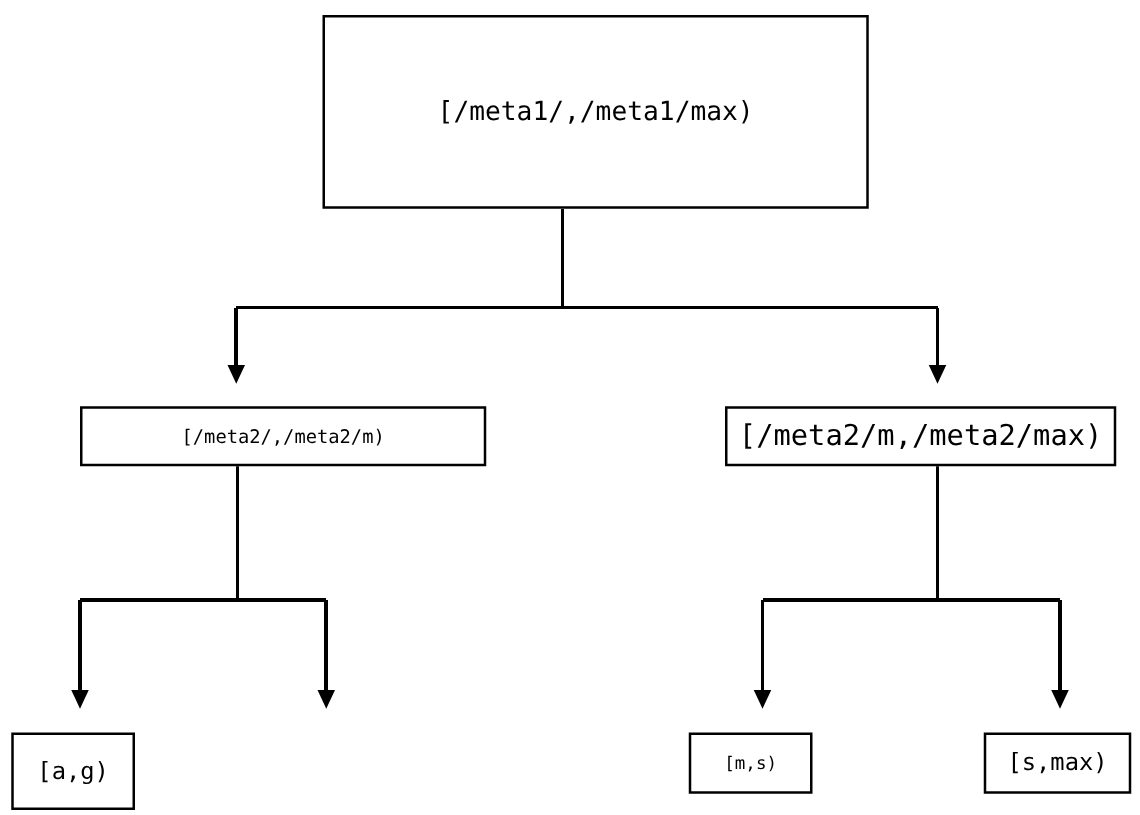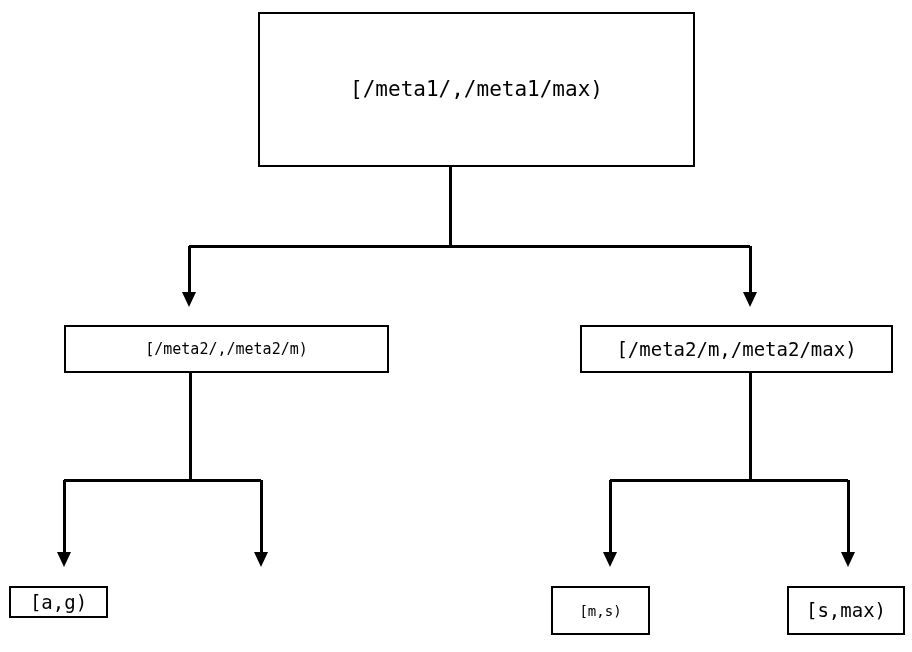--- a/index.html
+++ b/index.html
@@ -60,29 +60,29 @@
     width: 325px;
     height: 48px;
     font-size: 15px;
     margin-left: 43px;
   }
   #node-meta2-high {
     left: 580px;
     top: 325px;
     width: 313px;
     height: 48px;
-    font-size: 19px;
+    font-size: 23px;
   }
 
   
   #node-leaf-ag {
     left: 9px;
     top: 586px;
     width: 99px;
-    height: 32px;
+    height: 62px;
     font-size: 19px;
   }
   #node-leaf-gm {
     left: 206px;
     top: 586px;
     width: 99px;
     height: 49px;
     font-size: 19px;
   }
   #node-leaf-ms {

